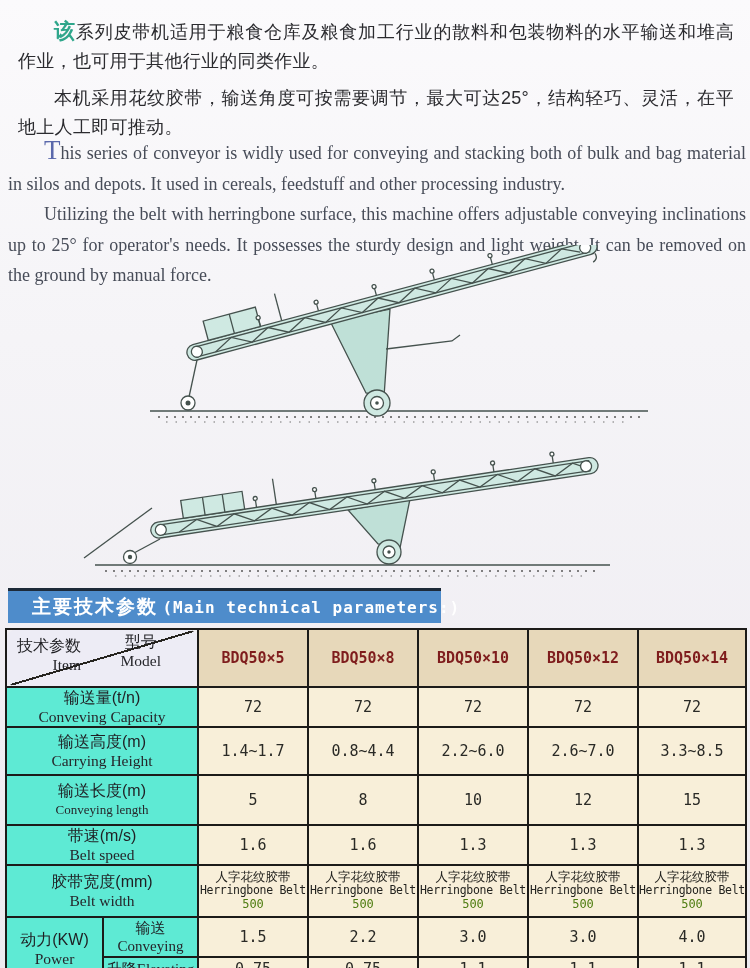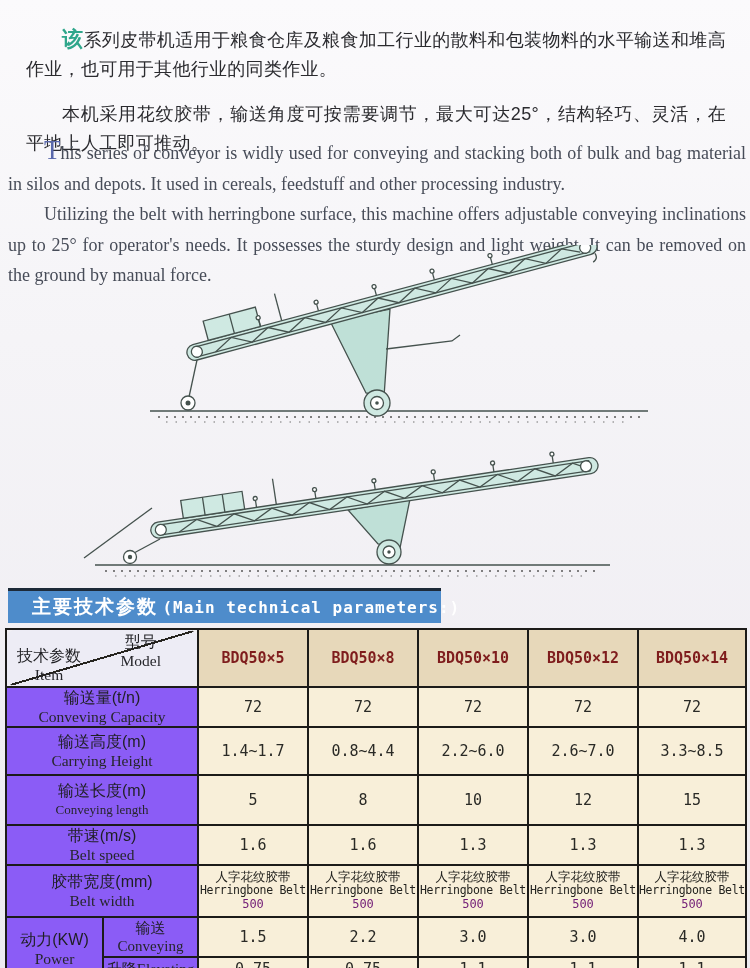--- a/index.html
+++ b/index.html
@@ -4,21 +4,21 @@
 <style>
   html,body{margin:0;padding:0;}
   body{
     width:750px;height:968px;position:relative;overflow:hidden;
     background:linear-gradient(180deg,#fbfafc 0%,#f5f4f7 35%,#f0eef3 75%,#edebf0 100%);
     font-family:"Liberation Sans",sans-serif;color:#2a2a2e;
   }
   
   .intro-cn{position:absolute;top:8px;left:10px;right:8px;font-size:18px;line-height:29px;
     text-align:justify;color:#2b2b2f;letter-spacing:.3px;}
-  .intro-cn p{margin:16px;text-indent:2em;}
+  .intro-cn p{margin:8px;text-indent:2em;}
   .lead-cn{color:#2fa68b;font-size:21px;font-weight:bold;}
   .intro-en{position:absolute;top:138px;left:8px;right:4px;
     font-family:"Liberation Serif",serif;font-size:18px;line-height:30.5px;
     color:#474c58;text-align:justify;}
   .intro-en p{margin:0;text-indent:2em;}
   .lead-en{font-size:27px;color:#5a68ab;line-height:20px;}
   
   .fig{position:absolute;left:0;width:750px;}
   #fig1{top:245px;height:185px;}
   #fig2{top:426px;height:158px;}
@@ -28,41 +28,41 @@
     background:#4e8ccb;border-top:3px solid #1d2a38;
     color:#ffffff;line-height:31px;padding-left:24px;box-sizing:border-box;
     white-space:nowrap;}
   .section-bar .cn{font-size:19px;font-weight:bold;letter-spacing:2px;}
   .section-bar .en{font-family:"DejaVu Sans Mono",monospace;font-size:16px;font-weight:bold;letter-spacing:1px;}
   
   table.params{position:absolute;top:628px;left:5px;width:740px;
     border-collapse:collapse;table-layout:fixed;}
   table.params td{border:2px solid #1c1b19;padding:0;vertical-align:middle;text-align:center;
     overflow:hidden;}
-  td.lbl{background:#8b5cf6;}
+  td.lbl{background:#5eead4;}
   td.mod{background:#e7d8ba;font-family:"DejaVu Sans Mono",monospace;font-size:15px;
     font-weight:bold;color:#7f1d1d;height:56px;}
   td.val{background:#f8efd9;font-family:"DejaVu Sans Mono",monospace;font-size:15px;color:#2a2a26;}
   .l-cn{font-size:16px;color:#1f1f23;line-height:19px;}
   .l-en{font-family:"Liberation Serif",serif;font-size:15.5px;color:#26262b;line-height:19px;}
   .l-en.small{font-size:13px;}
   td.corner{background:
       linear-gradient(to bottom right,
         rgba(0,0,0,0) calc(50% - 1px),
         #26241f calc(50% - 1px) calc(50% + 1px),
         rgba(0,0,0,0) calc(50% + 1px)),
       #edecf5;
     position:relative;height:56px;border-radius:12px;}
   .c-tr{position:absolute;top:2px;right:36px;text-align:center;}
-  .c-bl{position:absolute;bottom:2px;left:10px;text-align:center;}
+  .c-bl{position:absolute;bottom:12px;left:10px;text-align:right;}
   .c-tr span,.c-bl span{display:block;}
   td.belt{background:#f8efd9;line-height:13.5px;}
   .b-cn{font-size:12.5px;color:#23231f;}
   .b-en{font-family:"DejaVu Sans Mono",monospace;font-size:11.5px;letter-spacing:-.3px;color:#23231f;}
-  .b-sz{font-family:"DejaVu Sans Mono",monospace;font-size:12px;color:#701a75;}
+  .b-sz{font-family:"DejaVu Sans Mono",monospace;font-size:12px;color:#4d7c0f;}
   tr.r1 td{height:36px;}
   tr.r2 td{height:46px;}
   tr.r3 td{height:48px;}
   tr.r4 td{height:38px;}
   tr.r5 td{height:50px;}
   tr.sub td{height:21px;}
   td.sub-lbl .l-cn,td.sub-lbl .l-en{display:inline;font-size:15px;}
   
   .st{stroke:#45524e;stroke-width:1.3;fill:none;}
   .fl{fill:#cfe9e2;stroke:#45524e;stroke-width:1.3;}

